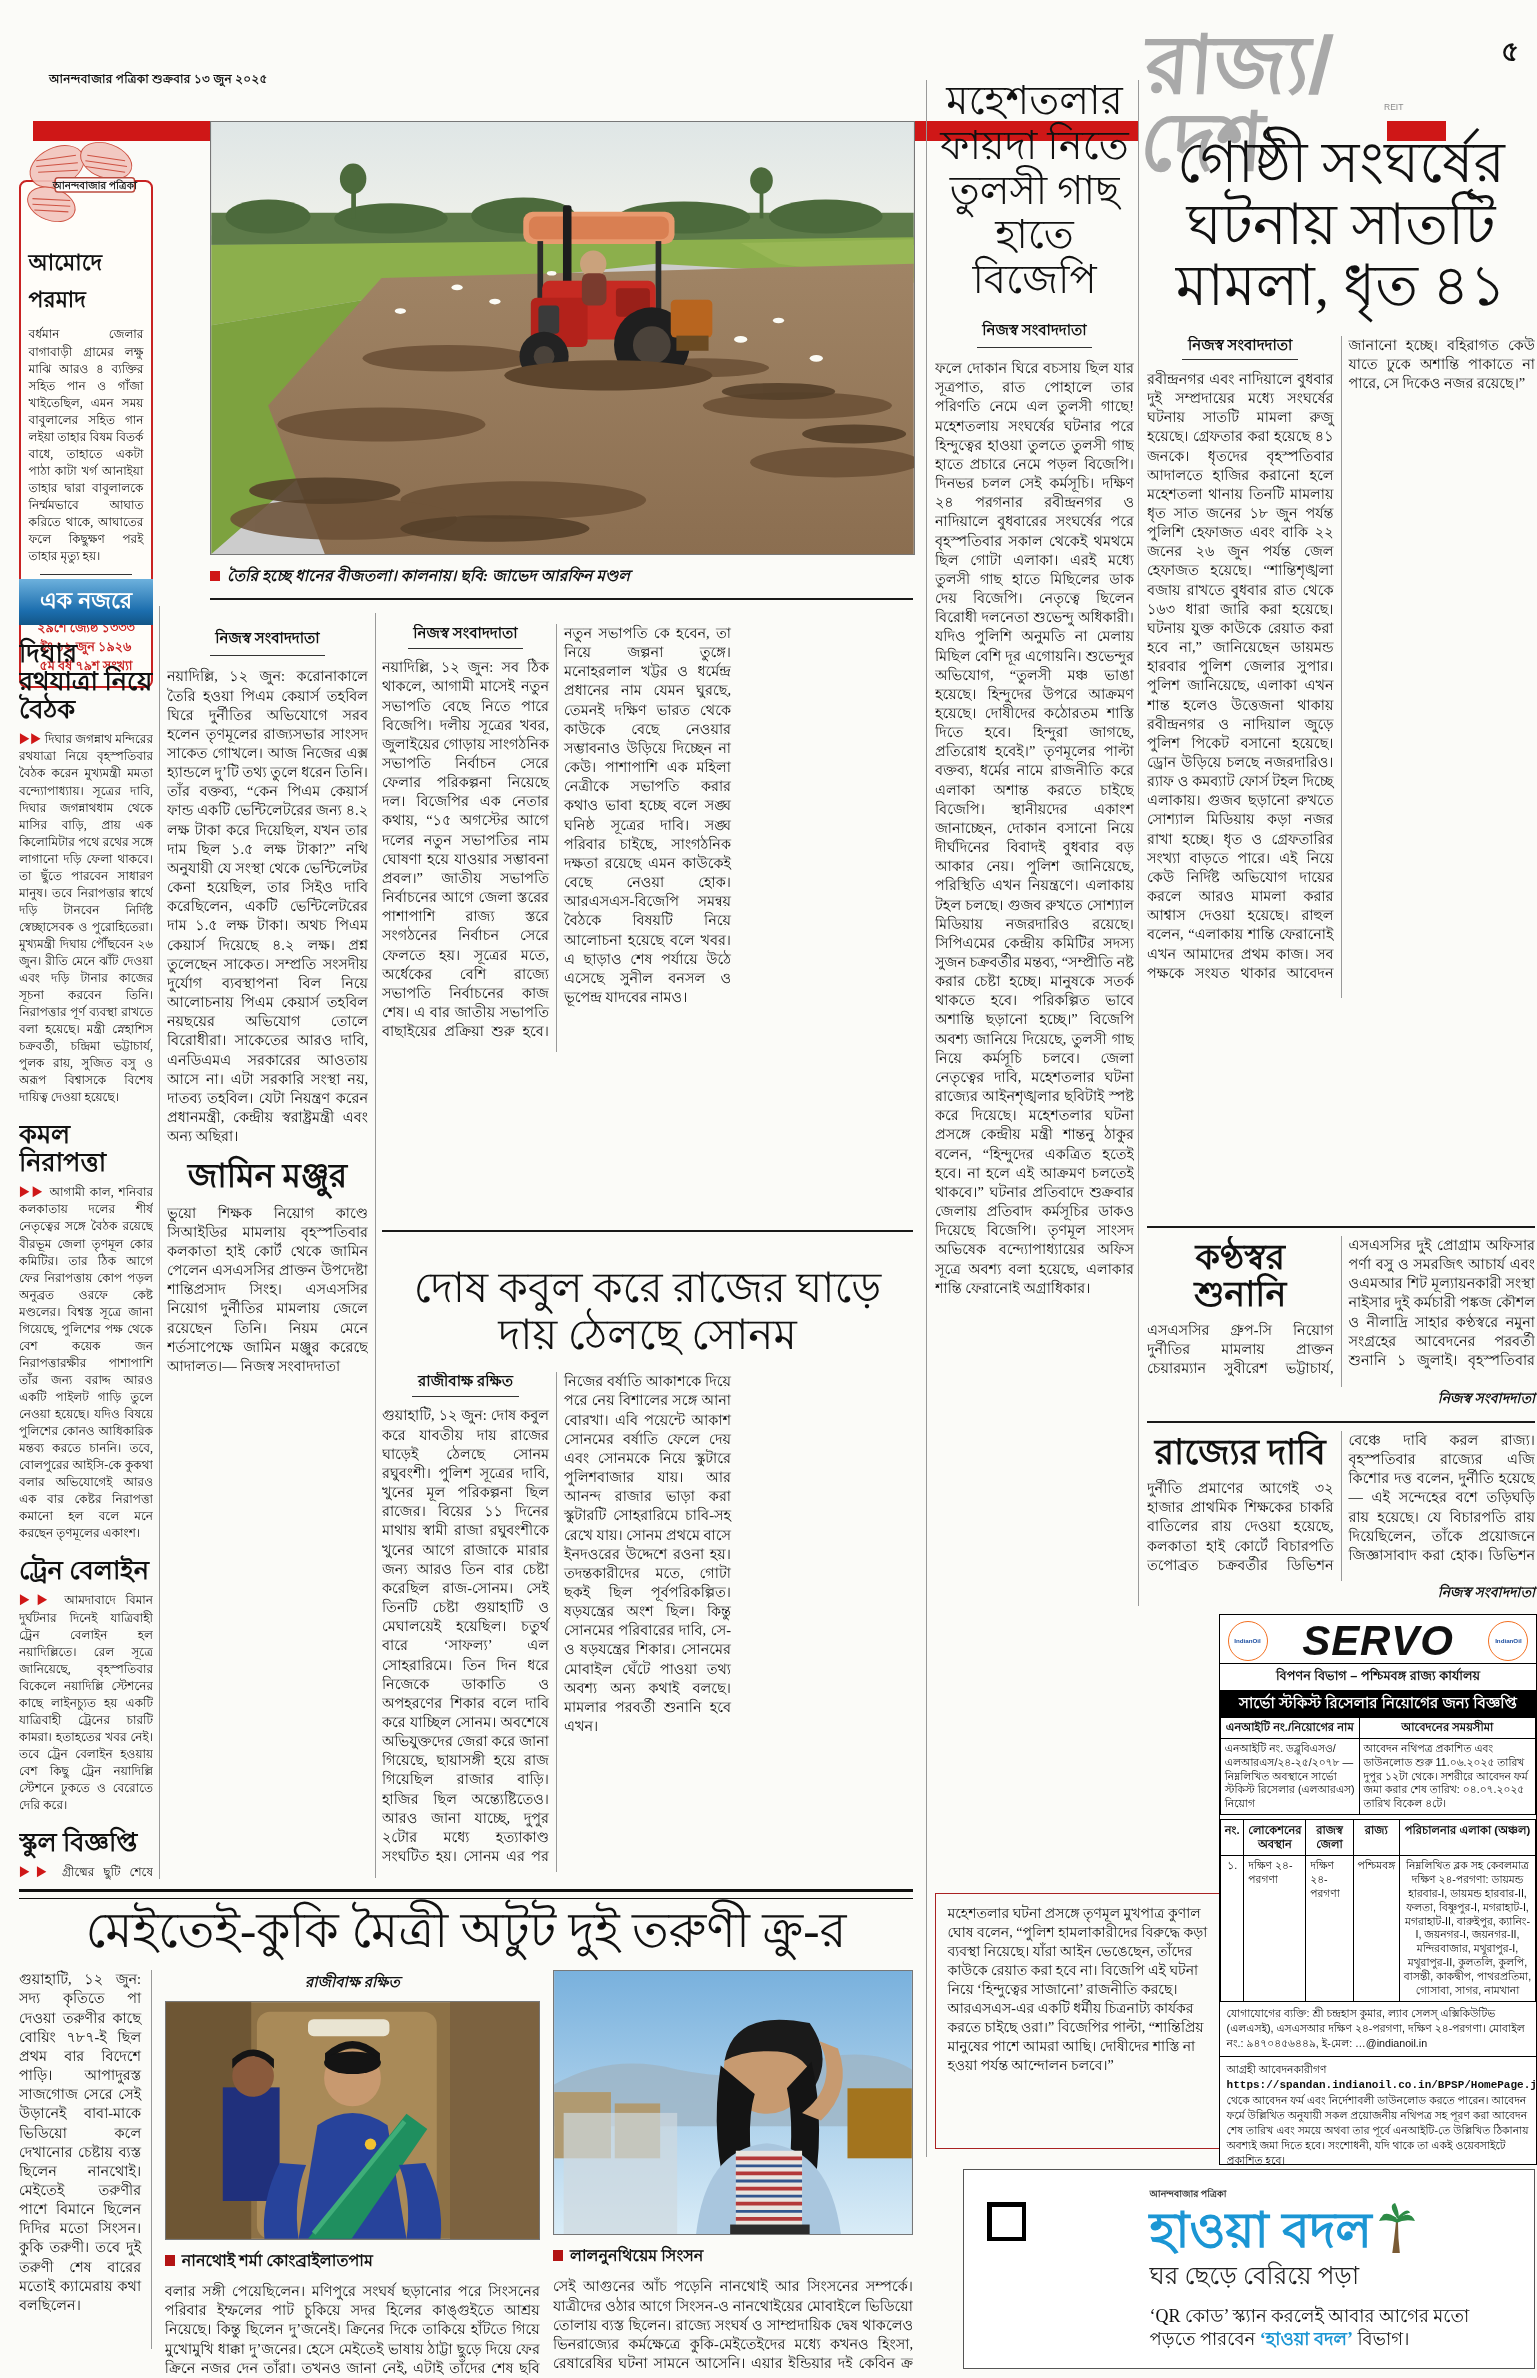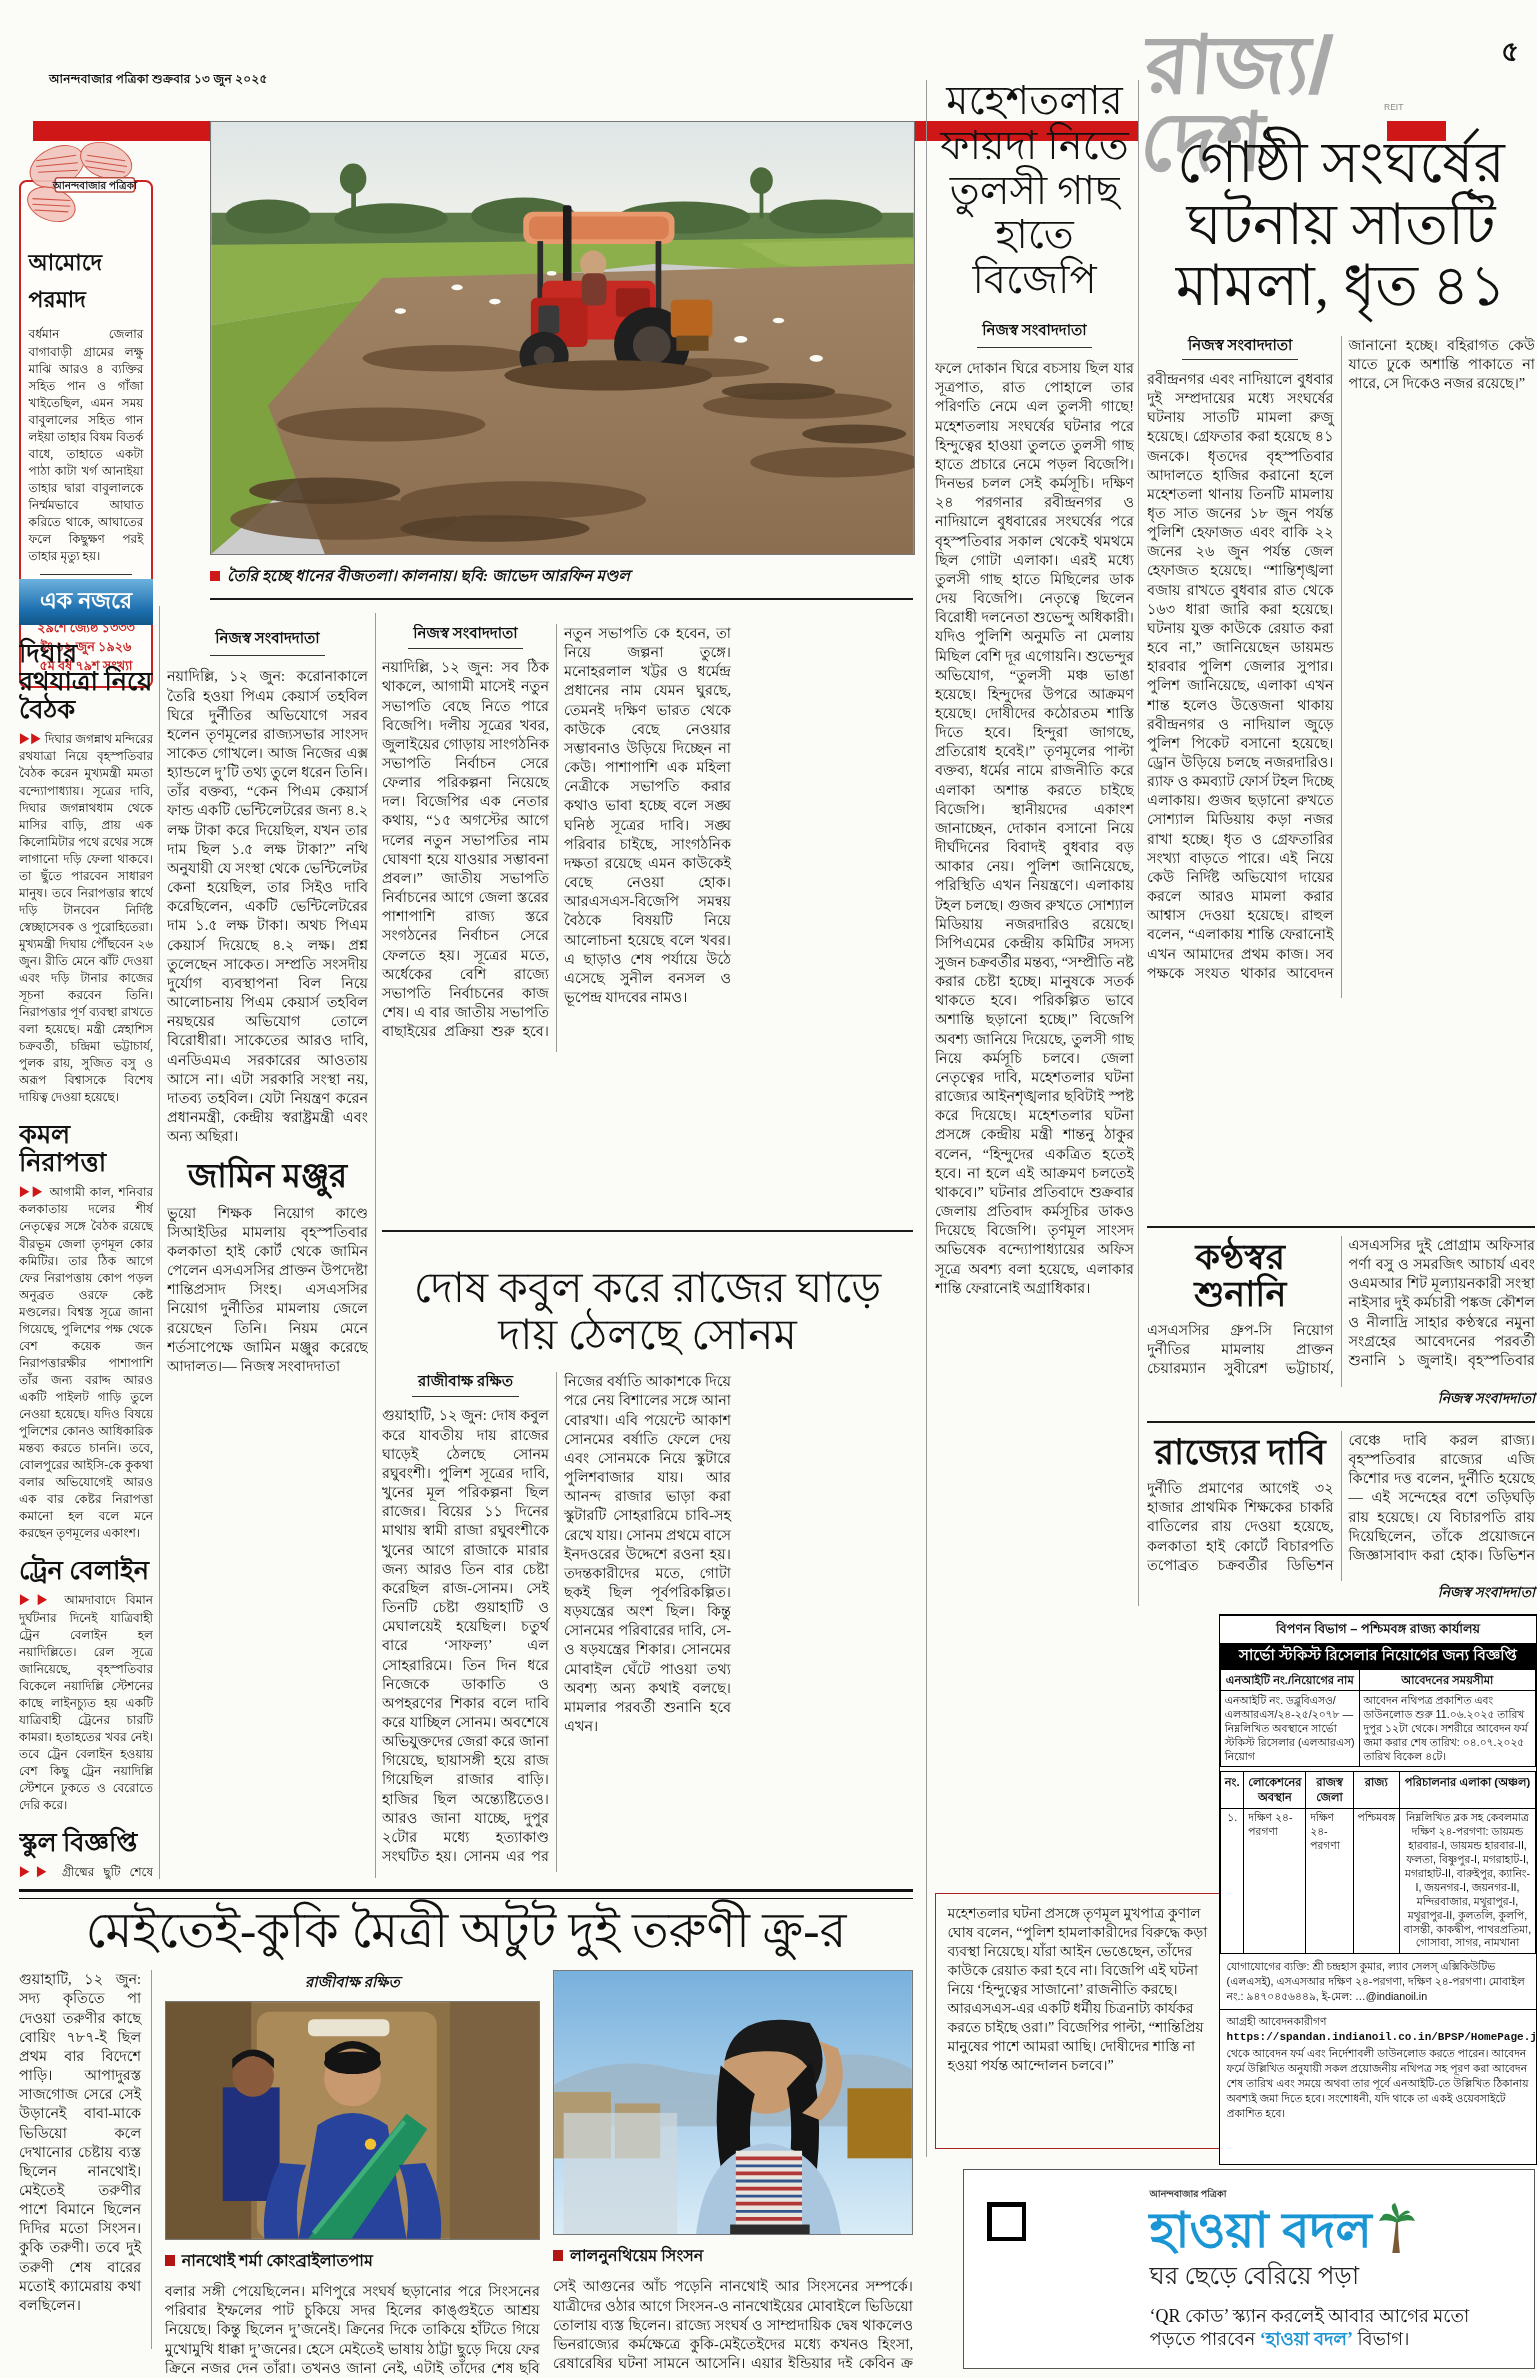--- a/index.html
+++ b/index.html
@@ -381,20 +381,25 @@
 
   <div class="abs" style="left:1147px;top:1431px;width:388px;">
     <div class="cols2 hidden-overflow bodytext jt" style="height:150px;">
       <div class="subhead" style="margin:3.8px 0 7.6px 0;font-size:35px;">রাজ্যের দাবি</div>
       <span>দুর্নীতি প্রমাণের আগেই ৩২ হাজার প্রাথমিক শিক্ষকের চাকরি বাতিলের রায় দেওয়া হয়েছে, কলকাতা হাই কোর্টে বিচারপতি তপোব্রত চক্রবর্তীর ডিভিশন বেঞ্চে দাবি করল রাজ্য। বৃহস্পতিবার রাজ্যের এজি কিশোর দত্ত বলেন, দুর্নীতি হয়েছে— এই সন্দেহের বশে তড়িঘড়ি রায় হয়েছে। যে বিচারপতি রায় দিয়েছিলেন, তাঁকে প্রয়োজনে জিজ্ঞাসাবাদ করা হোক। ডিভিশন বেঞ্চ রাজ্যের কাছে জানতে চায়, কোন আইনে এস বসুরায় অ্যান্ড কোম্পানিকে পর্ষদ নিয়োগ করেছিল, ইন্টারভিউ কমিটি তৈরি হয়েছিল? এই তথ্য ২৩ জুন শুনানিতে জানাতে হবে।</span>
     </div>
     <div class="signoff">নিজস্ব সংবাদদাতা</div>
   </div>
 
   <div class="abs servo" style="left:1219px;top:1614px;width:316px;height:549px;">
+    <div class="servo-toprow">
+      <div class="ioc-badge">IndianOil</div>
+      <div class="servo-logo">SERVO</div>
+      <div class="ioc-badge">IndianOil</div>
+    </div>
     <div class="servo-line">বিপণন বিভাগ – পশ্চিমবঙ্গ রাজ্য কার্যালয়</div>
     <div class="servo-blackbar">সার্ভো স্টকিস্ট রিসেলার নিয়োগের জন্য বিজ্ঞপ্তি</div>
     <table>
       <tbody>
           <tr>
         <th style="width:44%;">এনআইটি নং./নিয়োগের নাম</th>
         <th>আবেদনের সময়সীমা</th>
       </tr>
       <tr>
         <td>এনআইটি নং. ডব্লুবিএসও/এলআরএস/২৪-২৫/২০৭৮ — নিম্নলিখিত অবস্থানে সার্ভো স্টকিস্ট রিসেলার (এলআরএস) নিয়োগ</td>

